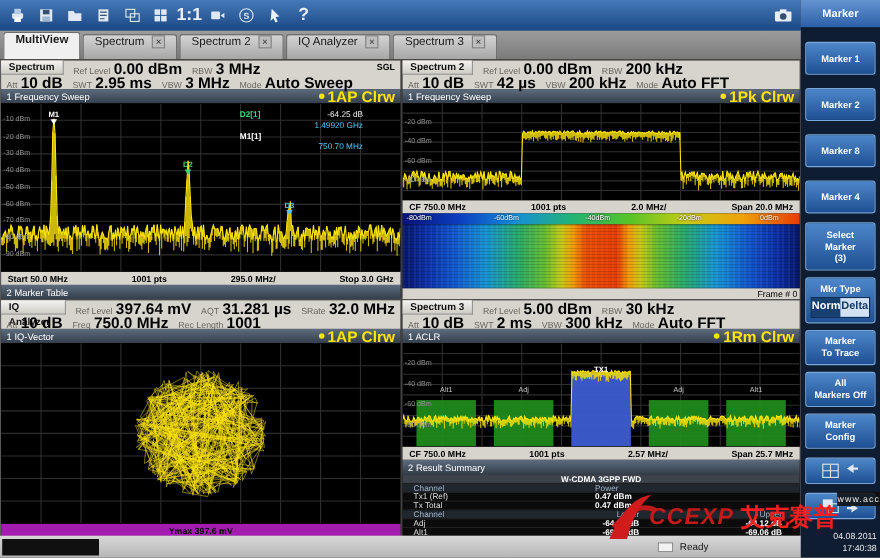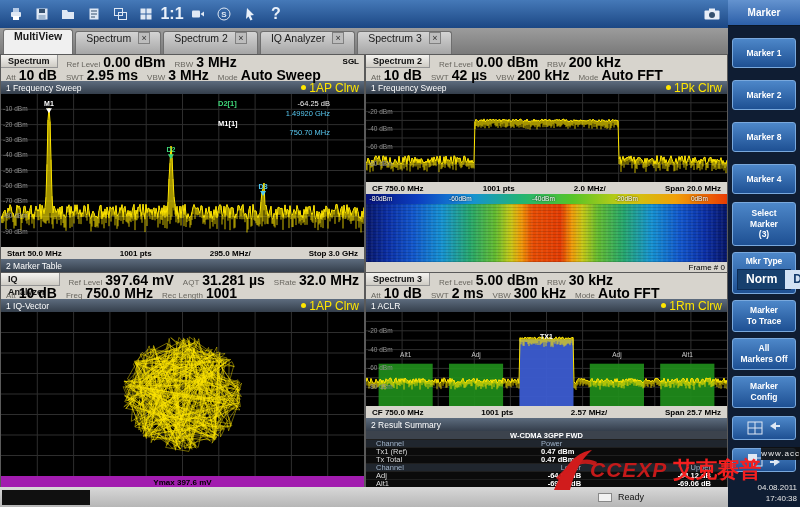--- a/index.html
+++ b/index.html
@@ -29,21 +29,21 @@
 
 .qhdr{height:26px;background:#d7d4cd}
 .qrow{display:flex;align-items:center;height:13px;gap:9px;padding:0 5px}
 .qtab{background:linear-gradient(#f4f3f0,#cfccc5);border-right:1px solid #959595;border-bottom:1px solid #959595;padding:0 7px;font-size:9px;font-weight:bold;color:#111;height:13px;line-height:13px;margin-left:-5px}
 .k{color:#68665f;font-size:8px;margin-right:3px}
 .v{color:#000;font-size:14px;font-weight:bold}
 .kv{white-space:nowrap}
 .sgl{margin-left:auto;font-size:8px;font-weight:bold;color:#000}
 
 .tbar{height:13px;background:linear-gradient(#5d6c7e,#343e4b);color:#fff;font-size:8.5px;display:flex;align-items:center;padding:0 5px}
-.legend{margin-left:auto;color:#ffe600;font-weight:normal;font-size:12px;display:flex;align-items:center;gap:3px}
+.legend{margin-left:auto;color:#ffe600;font-weight:bold;font-size:14px;display:flex;align-items:center;gap:3px}
 .ldot{width:5px;height:5px;border-radius:50%;background:#ffe600}
 
 .graph{position:relative;background:#000;overflow:hidden}
 #graph-sweep1{height:153px}
 #graph-sweep2{height:88px}
 #graph-iq{height:164px}
 #graph-aclr{height:94px}
 .graph svg{position:absolute;left:0;top:0}
 .ylab{position:absolute;left:2px;color:#8f8f8f;font-size:6.5px;line-height:1}
 .chlab{position:absolute;transform:translateX(-50%);font-size:6.5px;color:#c8c8c8}
@@ -86,21 +86,21 @@
 
 .sidebar{position:absolute;right:0;top:0;width:72px;height:507px;background:#0f1d33;display:flex;flex-direction:column;align-items:center}
 .sb-title{width:72px;height:26px;background:linear-gradient(#6493cf,#2c5fa8);color:#fff;font-size:10px;font-weight:bold;display:flex;align-items:center;justify-content:center;border-bottom:1px solid #0a1626;flex:none}
 .sk{width:64px;background:linear-gradient(#4d87c9,#1e5093);border:1px solid #79a8dc;border-radius:3px;color:#fff;font-size:8.5px;font-weight:bold;display:flex;flex-direction:column;align-items:center;justify-content:center;text-align:center;line-height:1.25;flex:none}
 .h30{height:30px;margin-top:12px}
 .h44{height:44px;margin-top:8px}
 .h42{height:42px;margin-top:6px}
 .h32{height:32px;margin-top:6px}
 .hic{height:24px;margin-top:8px;flex-direction:row;gap:5px}
 .seg-row{display:flex;width:54px;margin-top:2px;border:1px solid #0d2c55}
-.seg{flex:1;padding:2px 8px;background:#17406e;font-size:12px}
+.seg{flex:1;padding:2px 0;background:#17406e;font-size:10px}
 .seg.on{background:#d2e2f4;color:#123a6b}
 .sb-date{margin-top:auto;margin-bottom:3px;color:#e8e8e8;font-size:8px;text-align:right;width:66px;line-height:1.3;flex:none}
 
 
 .watermark{position:absolute;right:0;bottom:0;width:252px;height:60px;pointer-events:none;z-index:50;display:flex;flex-direction:row}
 .wm-row{display:flex;align-items:center;height:46px;padding-left:4px}
 .wm-brand{font-size:21px;font-weight:bold;font-style:italic;color:#c41a1a;letter-spacing:1px;margin-left:-8px}
 .wm-cjk{font-size:22px;font-weight:bold;color:#f51f1f;margin-left:6px;white-space:nowrap}
 .wm-band{height:13px;background:rgba(15,15,15,.88);color:#eee;font-size:8px;display:flex;align-items:center;justify-content:center;letter-spacing:1px}
 </style>

